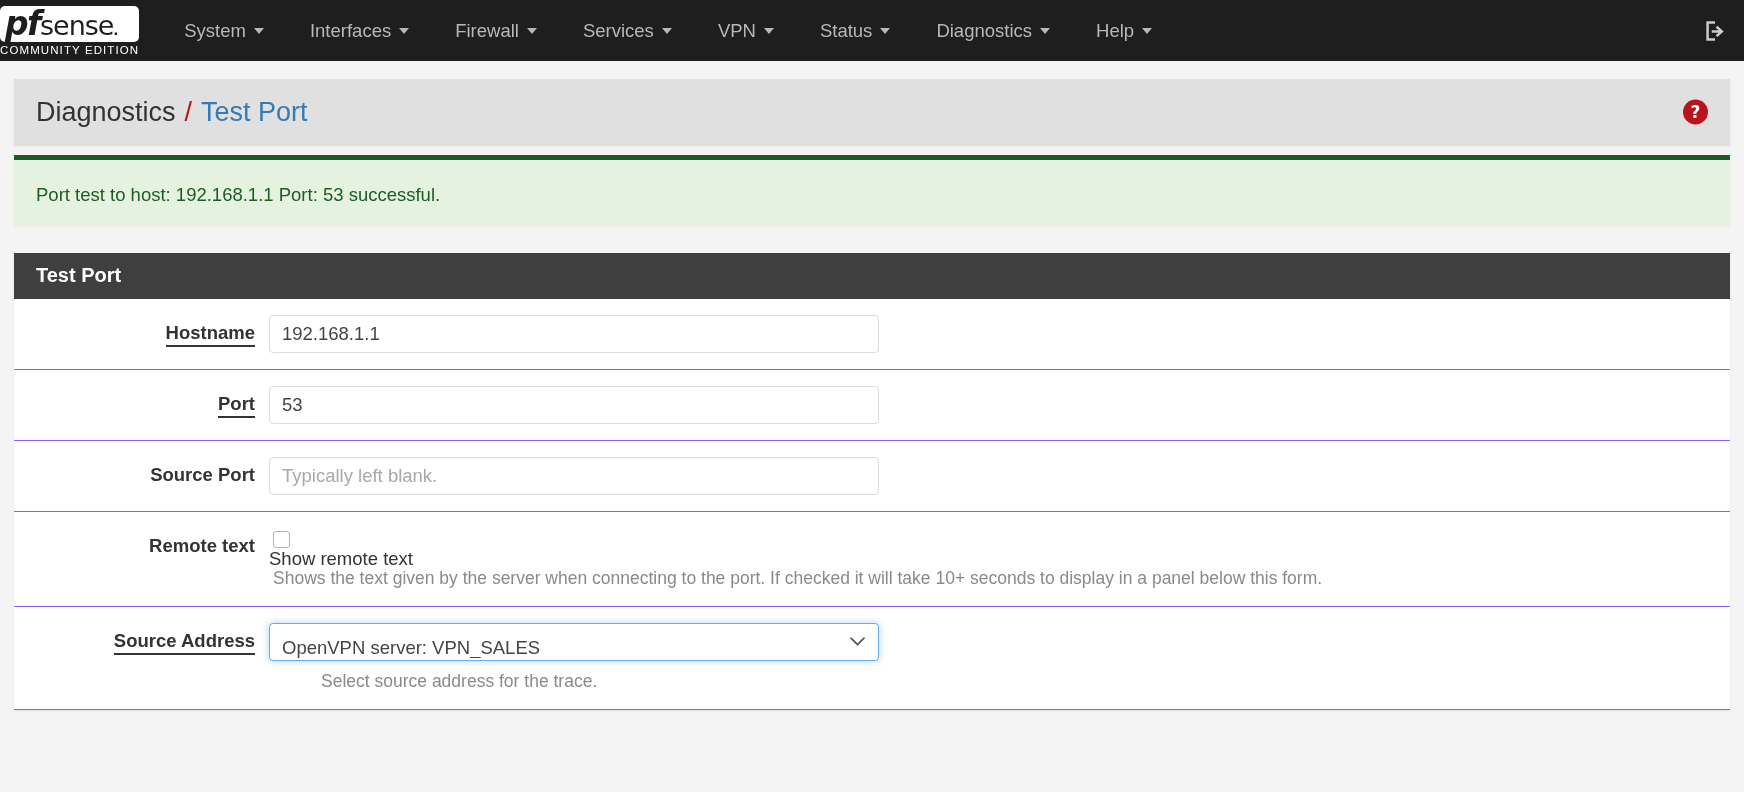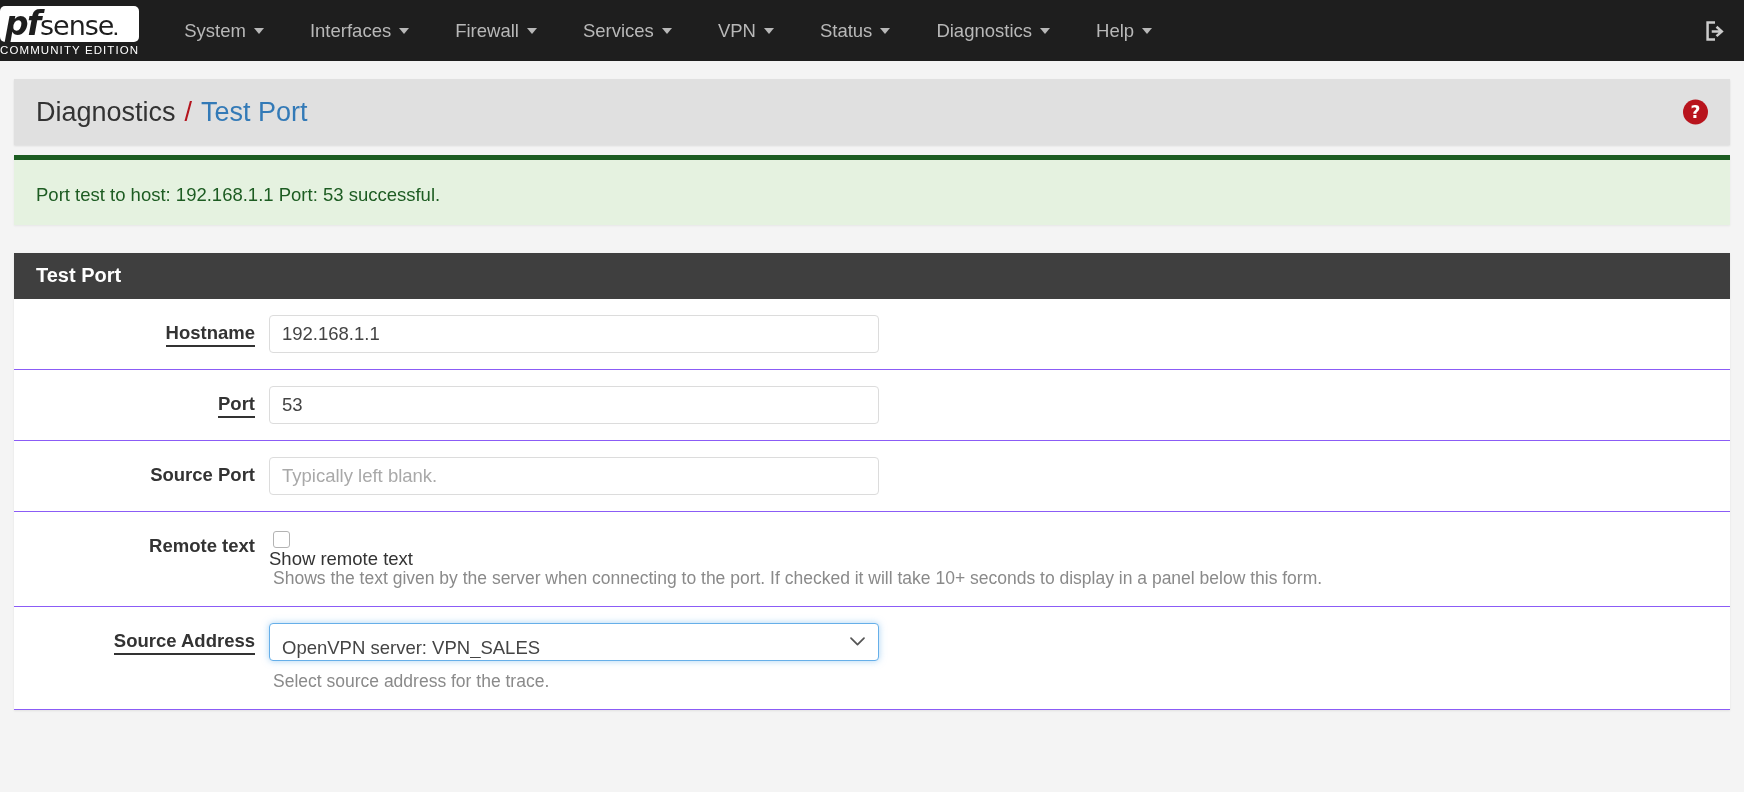--- a/index.html
+++ b/index.html
@@ -232,21 +232,21 @@
     color: #333333;
     cursor: pointer;
   }
   .help-block {
     font-size: 17.5px;
     color: #8a8a8a;
     margin-top: 14px;
     padding-left: 4px;
     line-height: 1.25;
   }
-  .help-block.tight { margin-top: 10px; }
+  .help-block.tight { margin-top: 10px; margin-left: 48px; }
 </style>
 </head>
 <body>
 
 <div class="navbar">
   <a class="brand">
     <span class="brand-logo">
       <span class="brand-pf">pf</span>
       <span class="brand-sense">sense</span>
       <span class="brand-dot">.</span>

